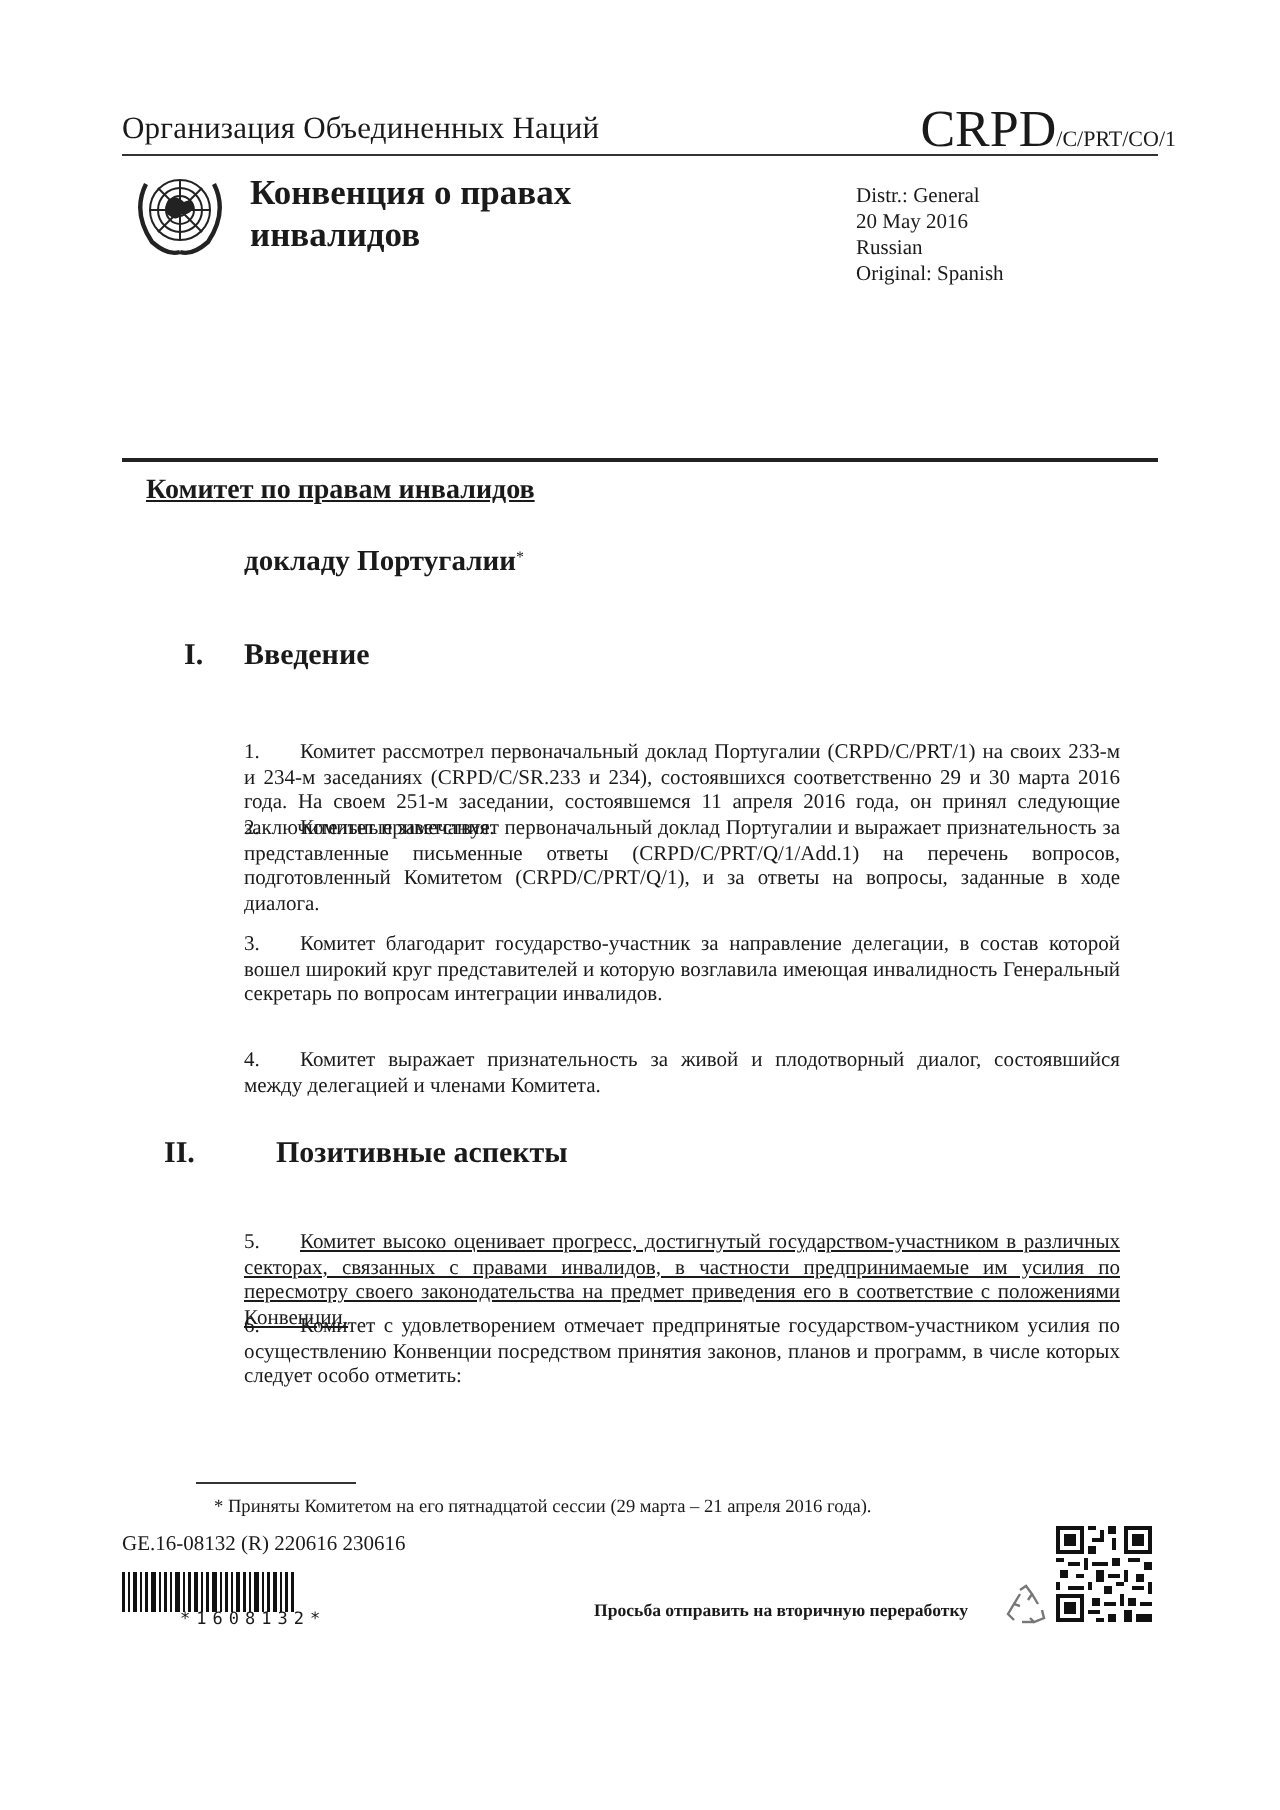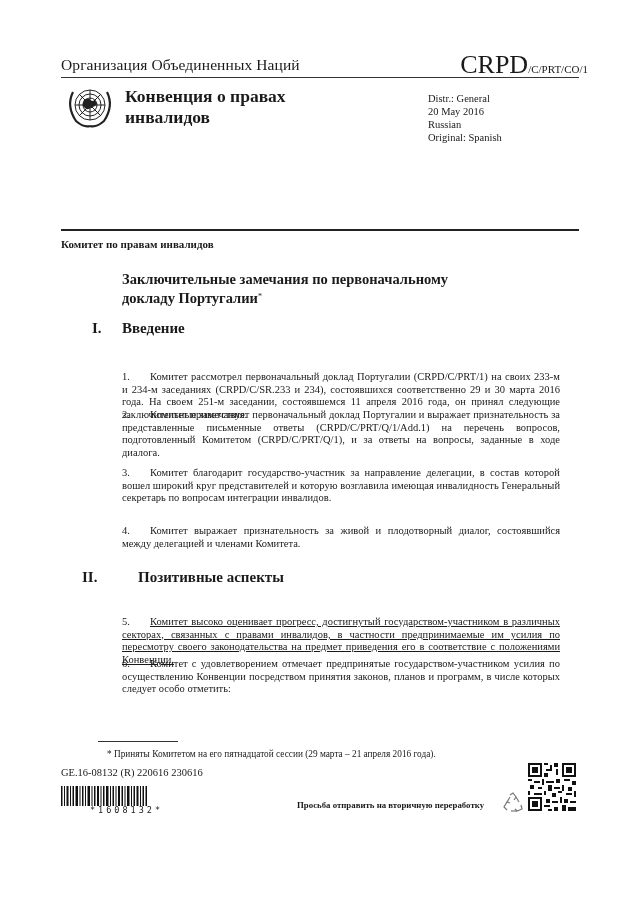--- a/index.html
+++ b/index.html
@@ -7,21 +7,21 @@
          font-family:"Liberation Serif","DejaVu Serif",serif; color:#1a1a1a; }
   .abs { position:absolute; }
   .org { left:61px; top:56px; font-size:15.5px; letter-spacing:0.1px; }
   .symbol { right:52px; top:50px; font-size:26px; white-space:nowrap; }
   .symbol .suffix { font-size:11px; }
   .rule-top { left:61px; top:77px; width:518px; height:1px; background:#333; }
   .emblem { left:64px; top:84px; width:52px; height:46px; }
   .conv-title { left:125px; top:86px; font-size:17.5px; font-weight:bold; line-height:21px; }
   .distr { left:428px; top:92px; font-size:10.5px; line-height:13px; }
   .rule-thick { left:61px; top:229px; width:518px; height:2px; background:#222; }
-  .committee { left:61px; top:238px; font-size:11px; font-weight:bold; }
+  .committee { left:73px; top:238px; font-size:14px; font-weight:bold;text-decoration:underline; }
   .main-title { left:122px; top:270px; font-size:14.5px; font-weight:bold; line-height:18px; }
   .main-title sup { font-size:8px; font-weight:normal; vertical-align:4px; }
   .section { font-size:15px; font-weight:bold; }
   .section .num { position:absolute; left:0; }
   .section .txt { position:absolute; left:30px; white-space:nowrap; }
   .s1 { left:92px; top:320px; }
   .s2 { left:82px; top:569px; }
   .s2 .txt { left:56px; }
   .para { left:122px; width:438px; font-size:10.5px; line-height:12.6px; text-align:justify; }
   .para .pnum { display:inline-block; width:28px; }
@@ -66,21 +66,20 @@
   <div>Distr.: General</div>
   <div>20 May 2016</div>
   <div>Russian</div>
   <div>Original: Spanish</div>
 </div>
 
 <div class="abs rule-thick"></div>
 <div class="abs committee">Комитет по правам инвалидов</div>
 
 <div class="abs main-title">
-  <div>Заключительные замечания по первоначальному</div>
   <div><span>докладу Португалии</span><sup>*</sup></div>
 </div>
 
 <div class="abs section s1">
   <span class="num">I.</span>
   <span class="txt">Введение</span>
 </div>
 
 <div class="abs para" style="top:351px;margin-top:20px;"><span class="pnum">1.</span><span>Комитет рассмотрел первоначальный доклад Португалии (CRPD/C/PRT/1) на своих 233-м и 234-м заседаниях (CRPD/C/SR.233 и 234), состоявшихся соответственно 29 и 30 марта 2016 года. На своем 251-м заседании, состоявшемся 11 апреля 2016 года, он принял следующие заключительные замечания.</span></div>
 <div class="abs para" style="top:409px;"><span class="pnum">2.</span><span>Комитет приветствует первоначальный доклад Португалии и выражает признательность за представленные письменные ответы (CRPD/C/PRT/Q/1/Add.1) на перечень вопросов, подготовленный Комитетом (CRPD/C/PRT/Q/1), и за ответы на вопросы, заданные в ходе диалога.</span></div>

